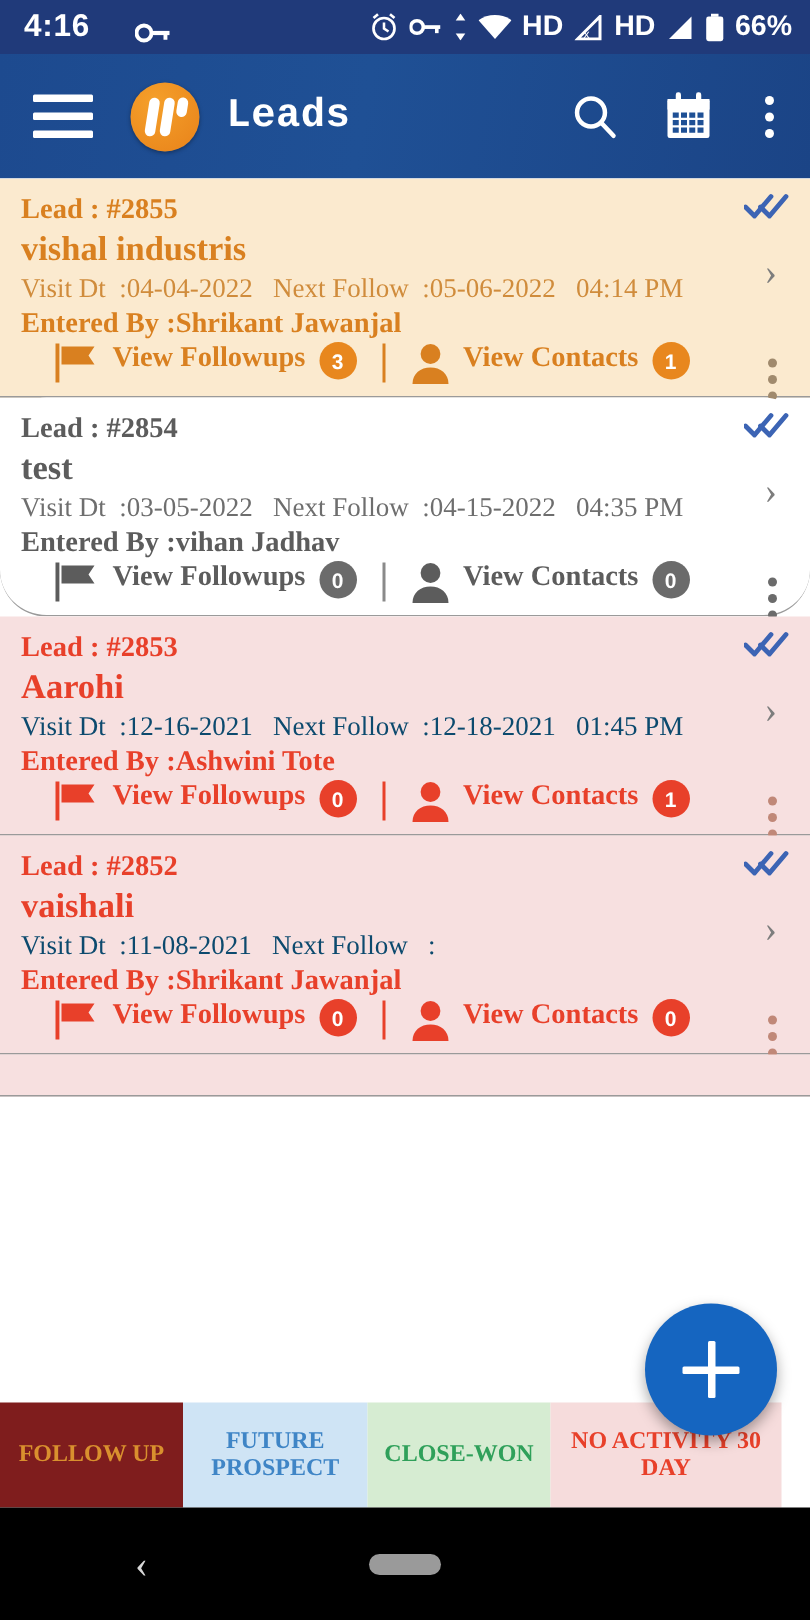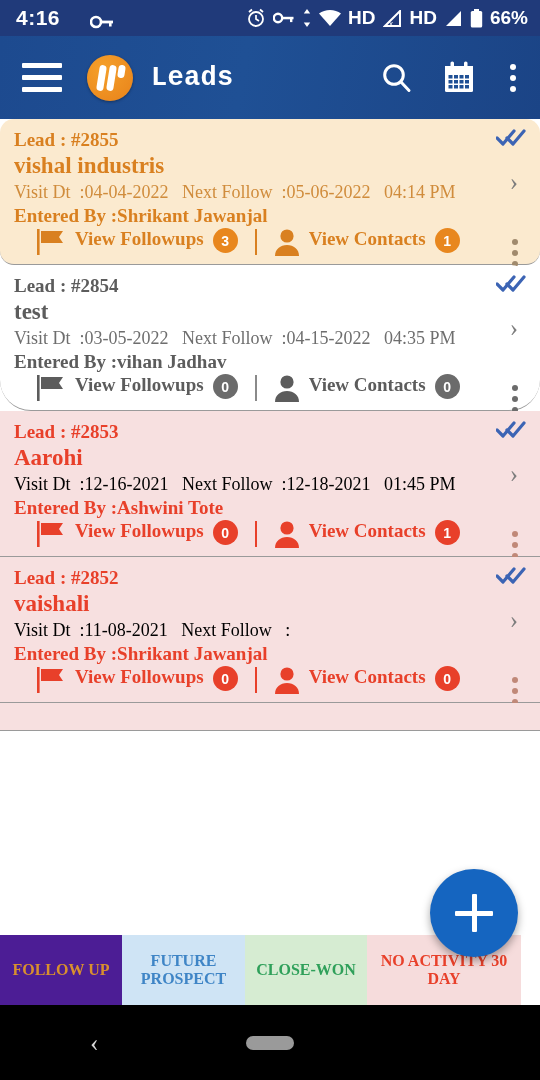--- a/index.html
+++ b/index.html
@@ -49,21 +49,21 @@
     color:#fff; font-size:27px; font-weight:bold; margin-left:18px;
     font-family:Liberation Mono, monospace; letter-spacing:.3px;
   }
   .appbar-actions{ margin-left:auto; display:flex; align-items:center; gap:30px; padding-right:6px; }
   .kebab-top{ display:flex; flex-direction:column; gap:5px; align-items:center; cursor:pointer; padding:4px; }
   .kebab-top i{ width:6px; height:6px; background:#fff; border-radius:50%; display:block; }
 
   
   .list{ width:540px; height:780px; overflow:hidden; position:relative; background:#fff; }
   .card{ position:relative; padding:10px 14px 8px 14px; border-bottom:1px solid #9a9a9a; }
-  .card.cream{ background:#fbeacf;border-radius:14px; }
+  .card.cream{ background:#fbeacf; }
   .card.plain{ background:#ffffff;border-radius:31px; }
   .card.pink{  background:#f7e0e0; }
 
   .row-id{ font-size:19px; font-weight:bold; margin-bottom:2px; }
   .row-name{ font-size:23px; font-weight:bold; margin-bottom:3px; }
   .row-dates{ font-size:18px; margin-bottom:2px; white-space:nowrap; }
   .row-dates .lbl{ letter-spacing:0; }
   .row-entered{ font-size:19px; font-weight:bold; margin-bottom:1px; }
 
   .row-actions{ display:flex; align-items:center; font-size:19px; font-weight:bold; padding-left:22px; }
@@ -88,21 +88,21 @@
   .cream .divider-v{ background:#d98020; }
   .cream .kebab i{ background:#a08a6d; }
 
   .plain .row-id,.plain .row-name,.plain .row-entered,.plain .row-actions{ color:#5c5c5c; }
   .plain .row-dates{ color:#6e6e6e; }
   .plain .badge{ background:#6b6b6b; }
   .plain .divider-v{ background:#8a8a8a; }
   .plain .kebab i{ background:#6b6b6b; }
 
   .pink .row-id,.pink .row-name,.pink .row-entered,.pink .row-actions{ color:#e8402a; }
-  .pink .row-dates{ color:#000000; }
+  .pink .row-dates{ color:#0c4a6e; }
   .pink .badge{ background:#e8402a; }
   .pink .divider-v{ background:#e8402a; }
   .pink .kebab i{ background:#c08878; }
 
   .card.partial{ height:28px; padding-top:8px; overflow:hidden; }
 
   
   .fab{
     position:absolute; left:430px; top:869px;
     width:88px; height:88px; border-radius:50%;
@@ -112,21 +112,21 @@
   .fab .plus-h{ position:absolute; width:38px; height:5px; background:#fff; border-radius:1px; }
   .fab .plus-v{ position:absolute; width:5px; height:38px; background:#fff; border-radius:1px; }
 
   
   .tabs{ position:absolute; left:0; top:935px; width:540px; height:70px; display:flex; z-index:3; }
   .tab{
     display:flex; align-items:center; justify-content:center; text-align:center;
     font-size:16px; font-weight:bold; line-height:1.15; cursor:pointer;
     font-family:"Liberation Serif", serif; padding:0 4px;
   }
-  .tab.t0{ width:122px; background:#4c1d95; color:#d9902e; }
+  .tab.t0{ width:122px; background:#7f1d1d; color:#d9902e; }
   .tab.t1{ width:123px; background:#cfe4f5; color:#3f85c6; }
   .tab.t2{ width:122px; background:#d6ecd2; color:#2fa05a; }
   .tab.t3{ width:154px; background:#f6dcdc; color:#e8402a; }
 
   
   .navbar{
     position:absolute; left:0; top:1005px; width:540px; height:75px;
     background:#000; display:flex; align-items:center; z-index:6;
   }
   .nav-back{ position:absolute; left:90px; color:#d8d8d8; font-size:26px; line-height:1; cursor:pointer; }

